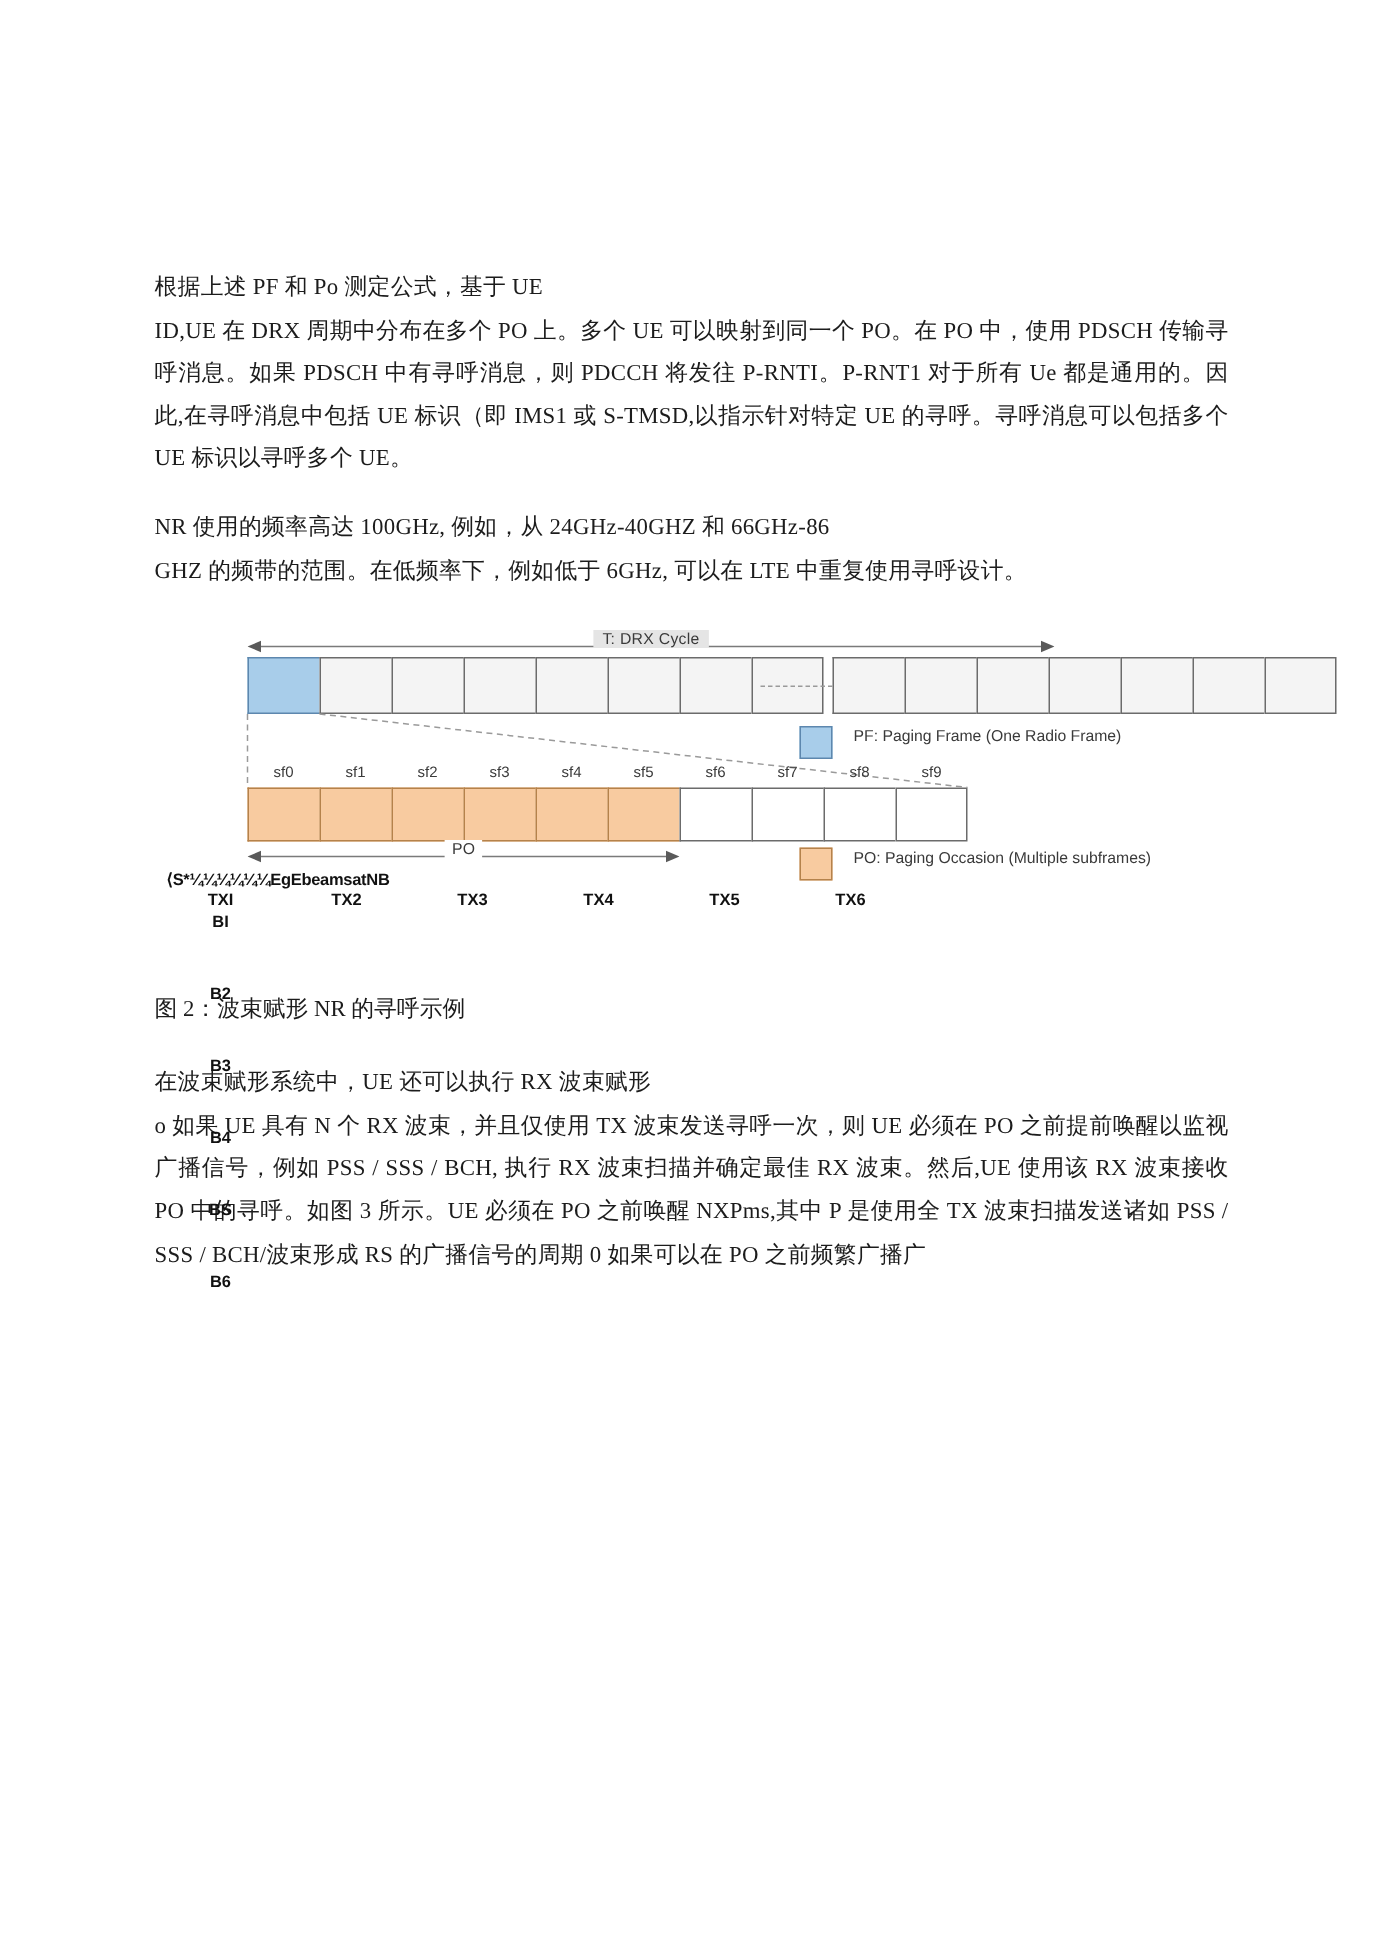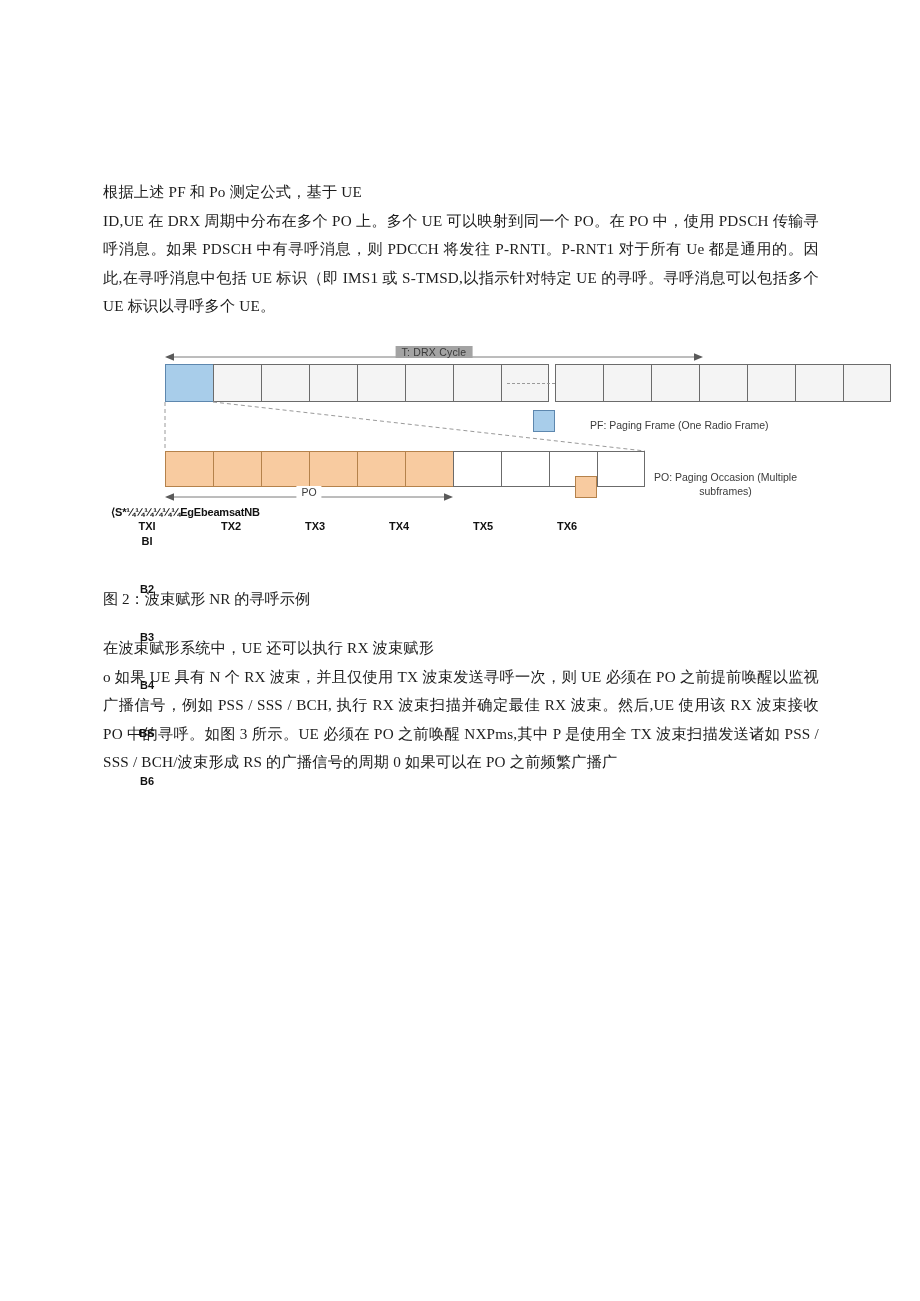--- a/index.html
+++ b/index.html
@@ -57,21 +57,21 @@
     left: 62px;
     top: 12px;
     width: 538px;
     height: 14px;
   }
   .drx-label {
     position: absolute;
     left: 50%;
     top: -4px;
     transform: translateX(-50%);
-    background: #a3a3a3;
+    background: #e5e5e5;
     padding: 0 6px;
     font-family: "Liberation Sans", sans-serif;
     font-size: 10.5px;
     color: #3a3a3a;
     white-space: nowrap;
     letter-spacing: 0.2px;
   }
 
   
   .frame-row {
@@ -194,25 +194,24 @@
   .beam-row.b  { top: 197px; flex-direction: column; }
   .beam-row span {
     width: 48px;
     text-align: center;
   }
 
   
   .legend-item {
     position: absolute;
     display: flex;
-    align-items: flex-end;
-    gap: 21px;
+    align-items: flex-start;
   }
   .legend-item.pf  { left: 430px; top: 72px; }
-  .legend-item.po  { left: 430px; top: 132px; margin-left: 42px; }
+  .legend-item.po  { left: 430px; top: 153px; }
   .legend-swatch {
     width: 22px; height: 22px;
     flex: 0 0 22px;
     box-sizing: border-box;
   }
   .legend-swatch.blue {
     background: #a8cdea;
     border: 1px solid #5d87ae;
   }
   .legend-swatch.orange {
@@ -236,20 +235,21 @@
     color: #1c1c1c;
   }
 </style>
 </head>
 <body>
 
 <div class="page">
   <div class="content">
 
     <p class="para">根据上述 PF 和 Po 测定公式，基于 UE<br>ID,UE 在 DRX 周期中分布在多个 PO 上。多个 UE 可以映射到同一个 PO。在 PO 中，使用 PDSCH 传输寻呼消息。如果 PDSCH 中有寻呼消息，则 PDCCH 将发往 P-RNTI。P-RNT1 对于所有 Ue 都是通用的。因此,在寻呼消息中包括 UE 标识（即 IMS1 或 S-TMSD,以指示针对特定 UE 的寻呼。寻呼消息可以包括多个 UE 标识以寻呼多个 UE。</p>
+    <p class="para">NR 使用的频率高达 100GHz, 例如，从 24GHz-40GHZ 和 66GHz-86<br>GHZ 的频带的范围。在低频率下，例如低于 6GHz, 可以在 LTE 中重复使用寻呼设计。</p>
 
     <div class="figure">
       <div class="fig-inner">
 
         <div class="drx-arrow">
           <svg width="538" height="14" viewBox="0 0 538 14" xmlns="http://www.w3.org/2000/svg">
             <line x1="4" y1="7" x2="534" y2="7" stroke="#7a7a7a" stroke-width="1"></line>
             <polygon points="0,7 9,3.2 9,10.8" fill="#5a5a5a"></polygon>
             <polygon points="538,7 529,3.2 529,10.8" fill="#5a5a5a"></polygon>
           </svg>
@@ -277,20 +277,32 @@
           <div class="frame-cell"></div>
           <div class="frame-cell"></div>
           <div class="frame-cell"></div>
         </div>
 
         <svg class="expand" viewBox="0 0 716 228" xmlns="http://www.w3.org/2000/svg">
           <line x1="62" y1="64" x2="62" y2="113" stroke="#9a9a9a" stroke-width="1" stroke-dasharray="4 3"></line>
           <line x1="110" y1="64" x2="542" y2="113" stroke="#9a9a9a" stroke-width="1" stroke-dasharray="4 3"></line>
         </svg>
 
+        <div class="sf-labels">
+          <span>sf0</span>
+          <span>sf1</span>
+          <span>sf2</span>
+          <span>sf3</span>
+          <span>sf4</span>
+          <span>sf5</span>
+          <span>sf6</span>
+          <span>sf7</span>
+          <span>sf8</span>
+          <span>sf9</span>
+        </div>
 
         <div class="sf-row">
           <div class="sf-cell po"></div>
           <div class="sf-cell po"></div>
           <div class="sf-cell po"></div>
           <div class="sf-cell po"></div>
           <div class="sf-cell po"></div>
           <div class="sf-cell po"></div>
           <div class="sf-cell"></div>
           <div class="sf-cell"></div>

